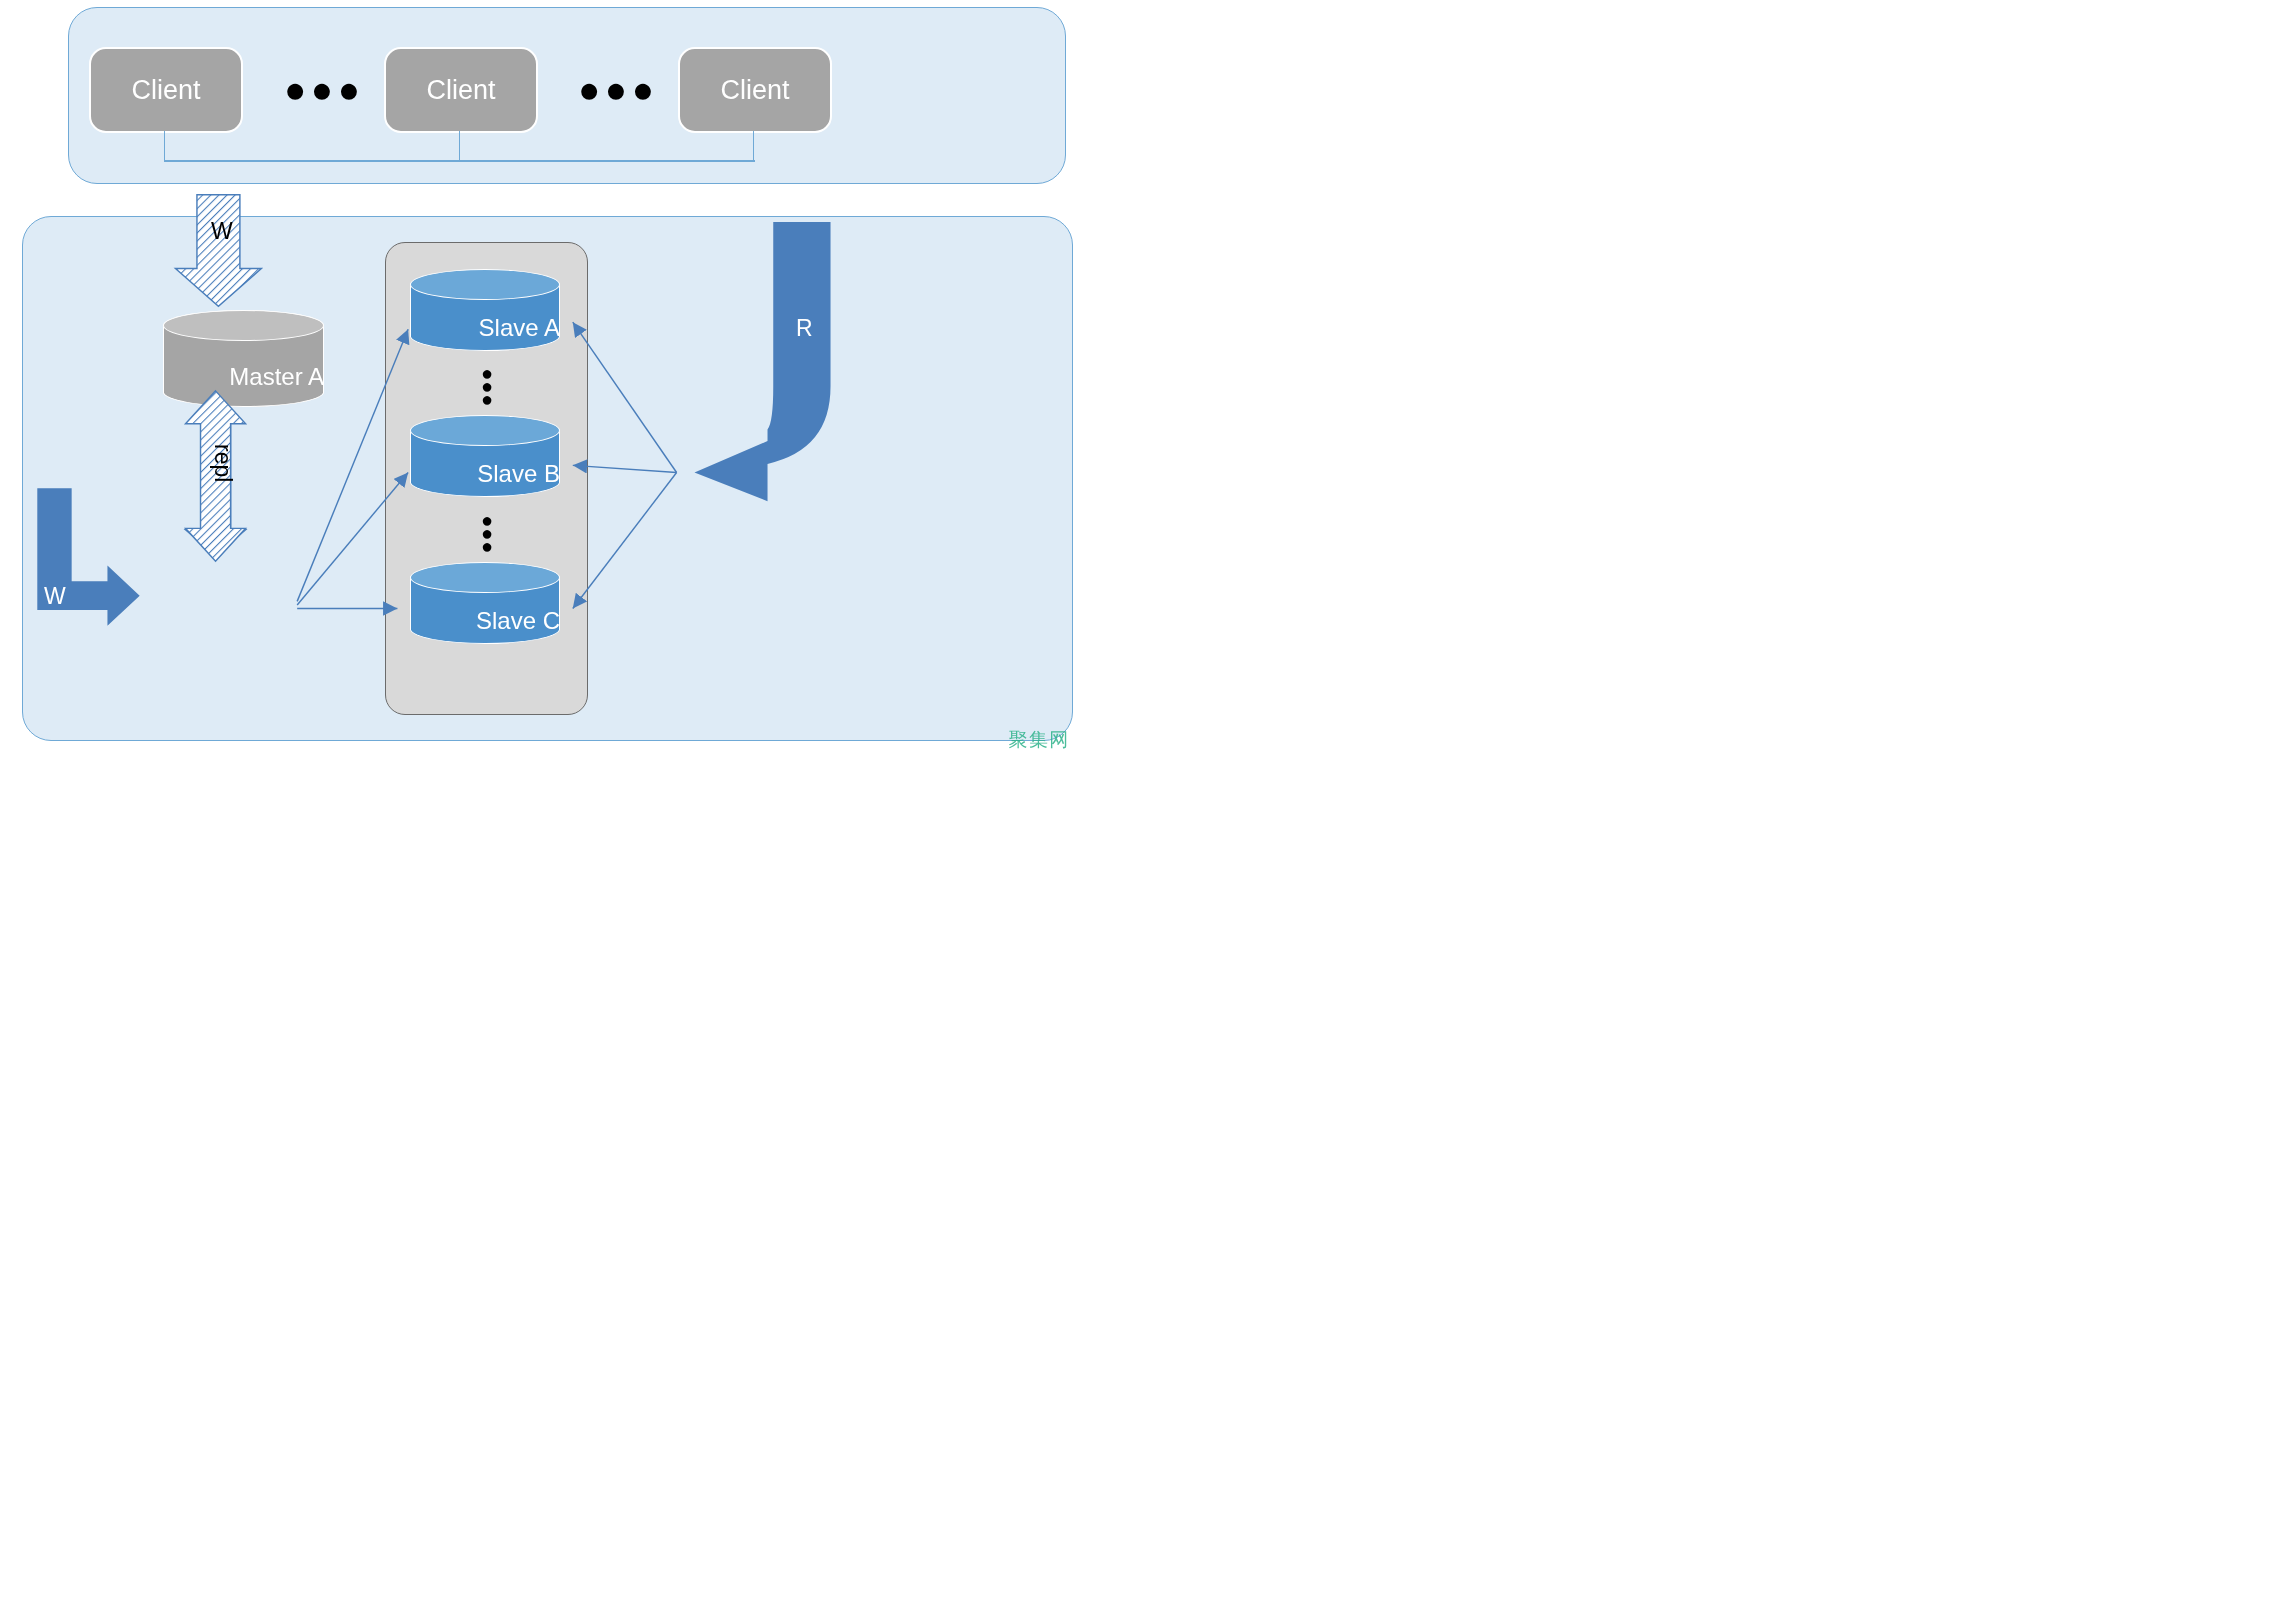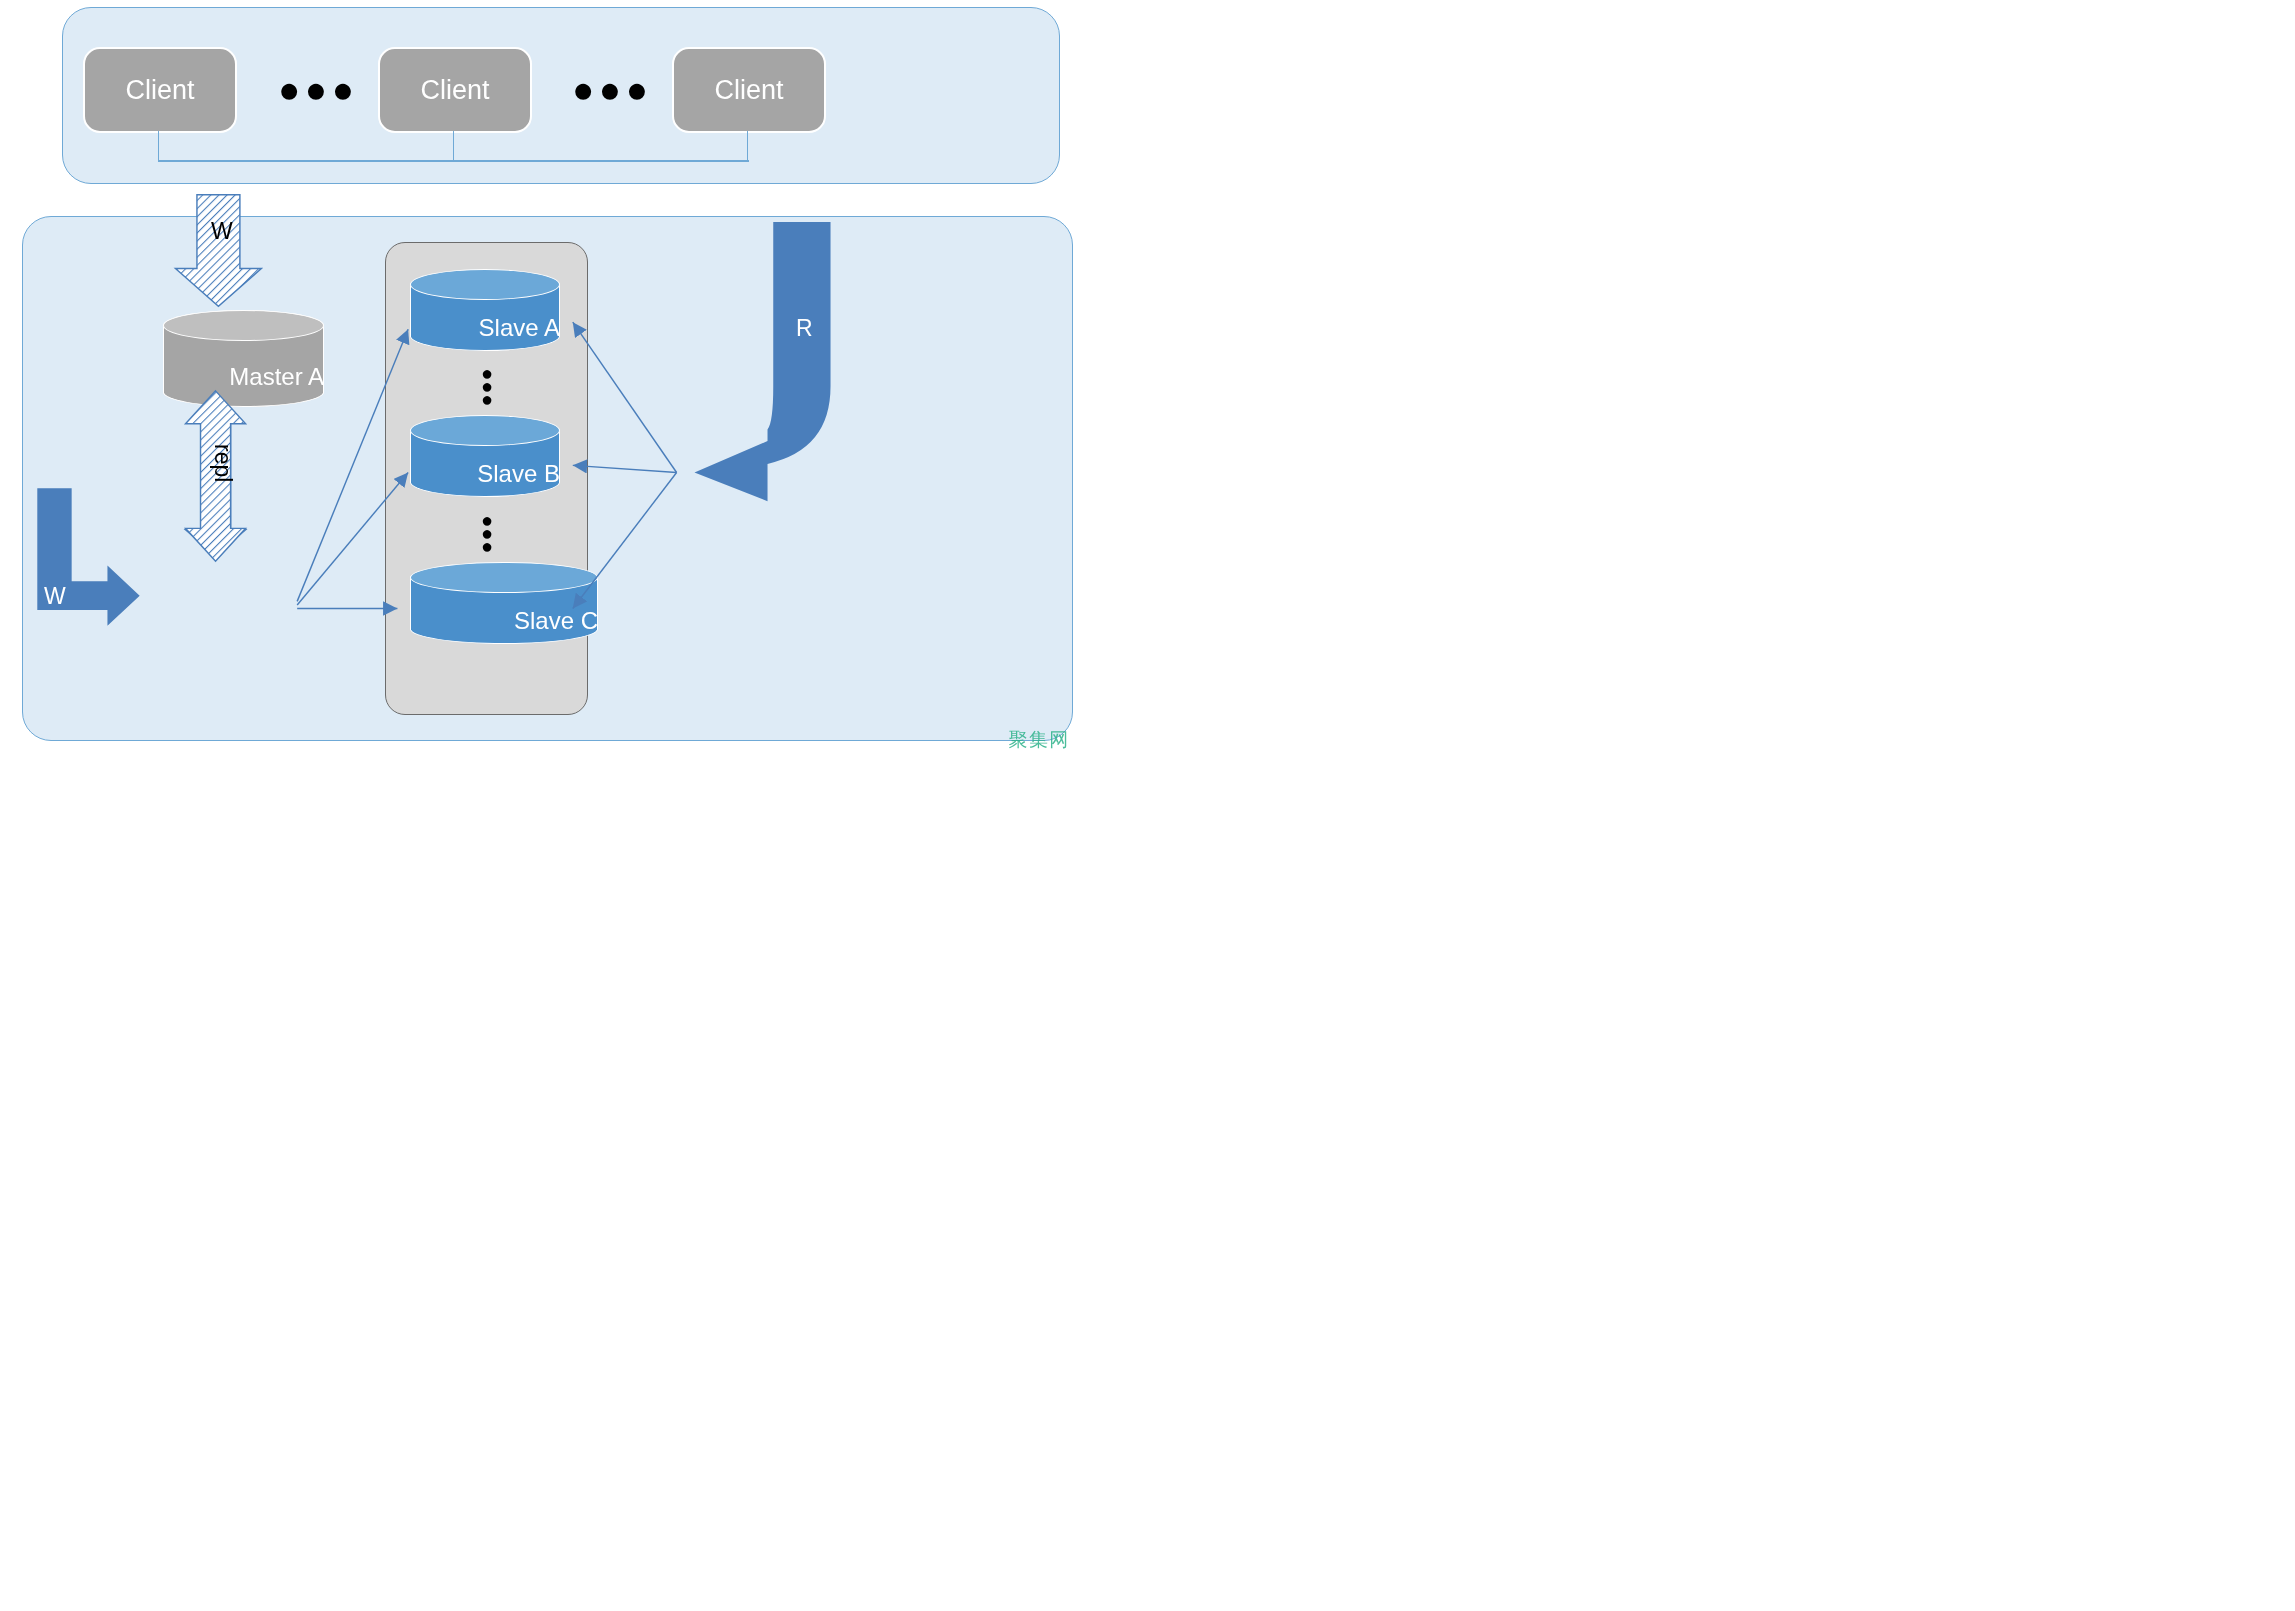--- a/index.html
+++ b/index.html
@@ -13,21 +13,21 @@
     width: 1074px;
     height: 756px;
   }
   .panel {
     position: absolute;
     background: #DEEBF6;
     border: 1.4px solid #6FA9D6;
     border-radius: 29px;
   }
   .clients-panel {
-    left: 62px;
+    left: 68px;
     top: 7.2px;
     width: 996px;
     height: 175px;
   }
   .server-panel {
     left: 21.5px;
     top: 216px;
     width: 1049px;
     height: 523px;
   }
@@ -192,21 +192,21 @@
       <div class="body"></div>
       <div class="top"></div>
     <div class="label">Slave B</div>
   </div>
   <div class="v-ellipsis" style="left:481px; top:512px;">
       <span>●</span>
       <span>●</span>
       <span>●</span>
     </div>
 
-  <div class="cyl blue" style="left:410px; top:562px; width:150px; height:82px;padding-left:38px;">
+  <div class="cyl blue" style="left:410px; top:562px; width:150px; height:82px;">
     <div class="bot"></div>
       <div class="body"></div>
       <div class="top"></div>
     <div class="label">Slave C</div>
   </div>
 
   <svg class="overlay" viewBox="0 0 1500 1056">
     <defs>
       <pattern id="hatch" patternUnits="userSpaceOnUse" width="8" height="8" patternTransform="rotate(45)">
         <rect width="8" height="8" fill="#fff"></rect>

